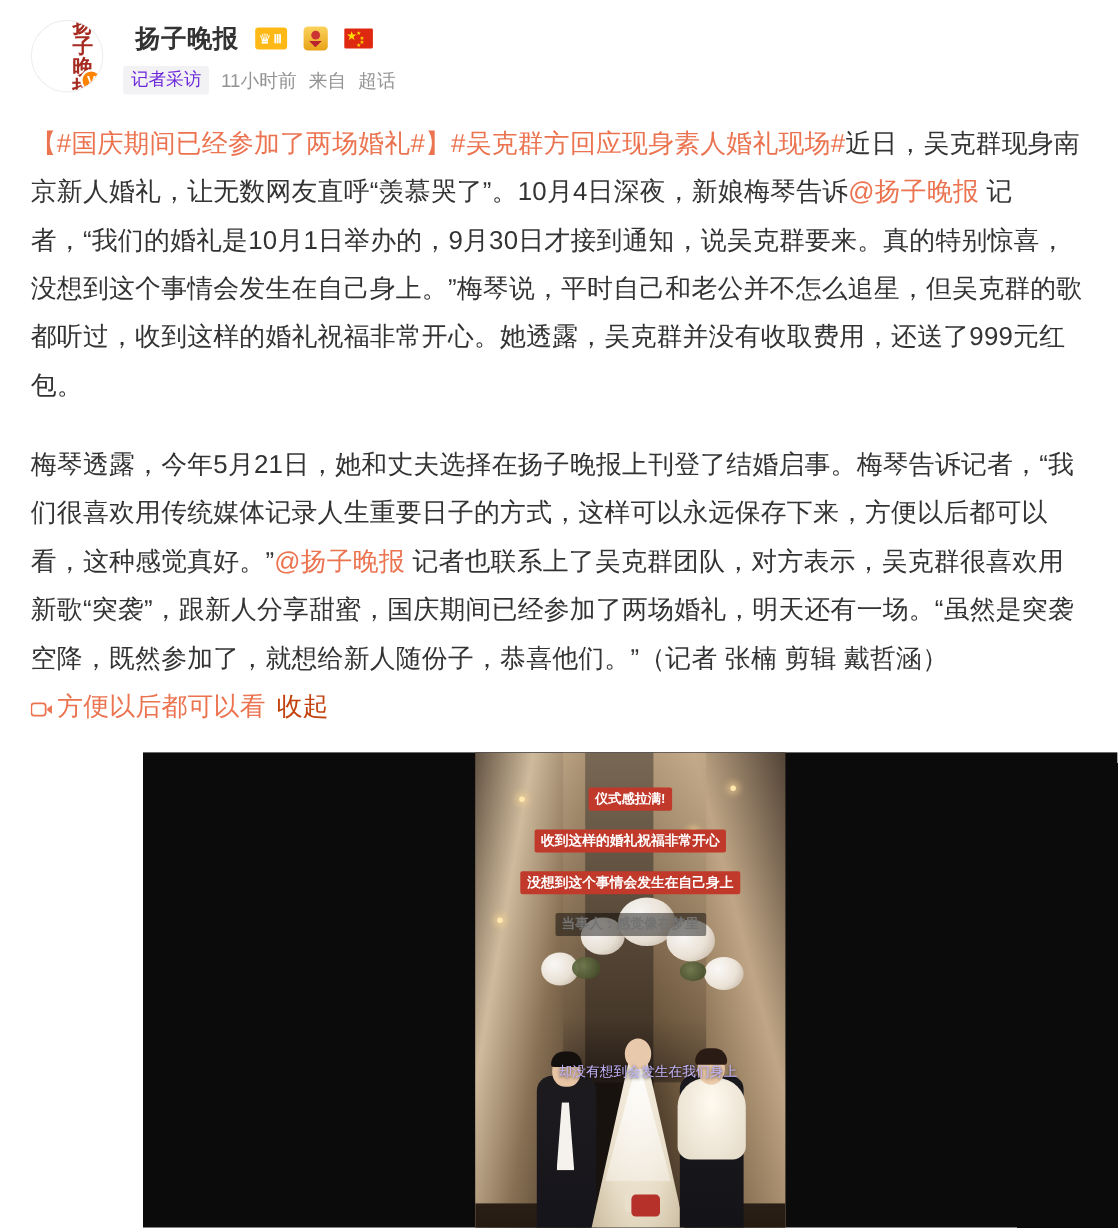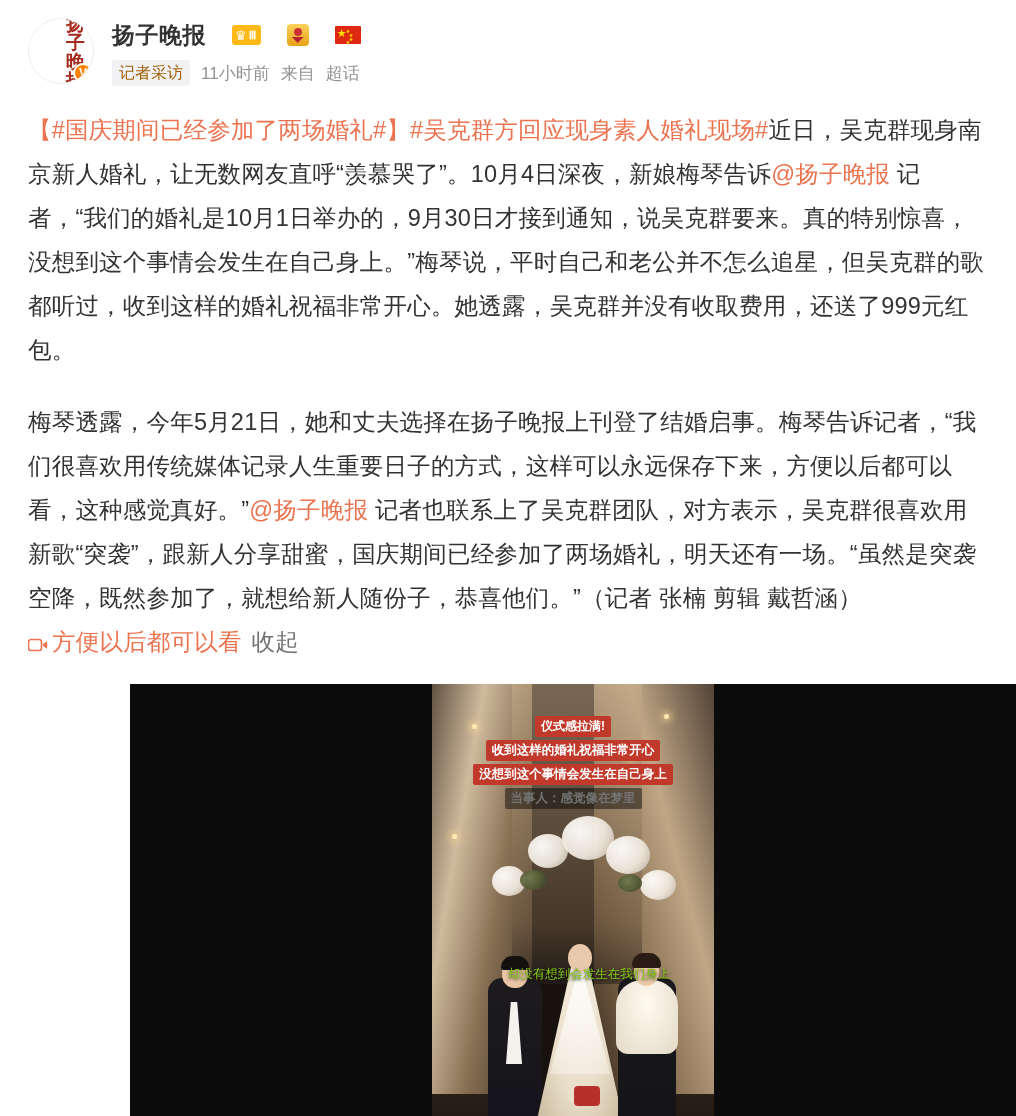--- a/index.html
+++ b/index.html
@@ -70,22 +70,23 @@
 
   .header-main {
     margin-left: 18px;
     padding-top: 2px;
     flex: 1 1 auto;
     min-width: 0;
   }
   .name-row {
     display: flex;
     align-items: center;
-    gap: 26px;
+    gap: 15px;
     height: 30px;
+    margin-left: 11px;
   }
   .nickname {
     font-size: 23px;
     color: #333333;
     font-weight: bold;
     letter-spacing: 0.5px;
   }
   .icon-crown {
     display: inline-flex;
     align-items: center;
@@ -147,21 +148,21 @@
   .meta-row {
     display: flex;
     align-items: center;
     gap: 11px;
     margin-top: 10px;
     font-size: 17px;
     color: #939393;
   }
   .tag-pill {
     background: #f2f2f5;
-    color: #a16207;
+    color: #6d28d9;
     border-radius: 3px;
     padding: 3px 7px;
     font-size: 16px;
     line-height: 20px;
   }
   .meta-link { color: #939393; }
 
   
   .content {
     margin-top: 22px;
@@ -182,21 +183,21 @@
   .video-link {
     color: #eb7350;
     white-space: nowrap;
   }
   .video-link .cam {
     display: inline-block;
     vertical-align: -2px;
     margin-right: 4px;
   }
   .collapse {
-    color: #737373;
+    color: #c2410c;
     margin-left: 10px;
   }
 
   
   .video-card {
     margin: 18px 0 0 102px;
     width: 886px;
     height: 500px;
     background: #0b0b0b;
     position: relative;
@@ -315,37 +316,37 @@
     top: 32px;
     text-align: center;
   }
   .cap {
     display: inline-block;
     background: #c0392b;
     color: #ffffff;
     font-size: 12.5px;
     line-height: 19px;
     padding: 1px 6px;
-    margin-bottom: 3px;
+    margin-bottom: 17px;
     border-radius: 2px;
     white-space: nowrap;
     font-weight: bold;
   }
   .cap.row1 { font-size: 12px; }
   .cap.yellow {
     background: rgba(0,0,0,.45);
     color: #737373;
     font-weight: bold;
   }
   .sub-caption {
     position: absolute;
     left: 0; right: 0;
     top: 282px;
     text-align: center;
-    color: #84cc16;
+    color: #c4b5fd;
     font-size: 12.5px;
     text-shadow: 0 1px 3px rgba(0,0,0,.85);
     padding-left: 32px;
   }
 </style>
 </head>
 <body>
 
 <div class="post">
 

